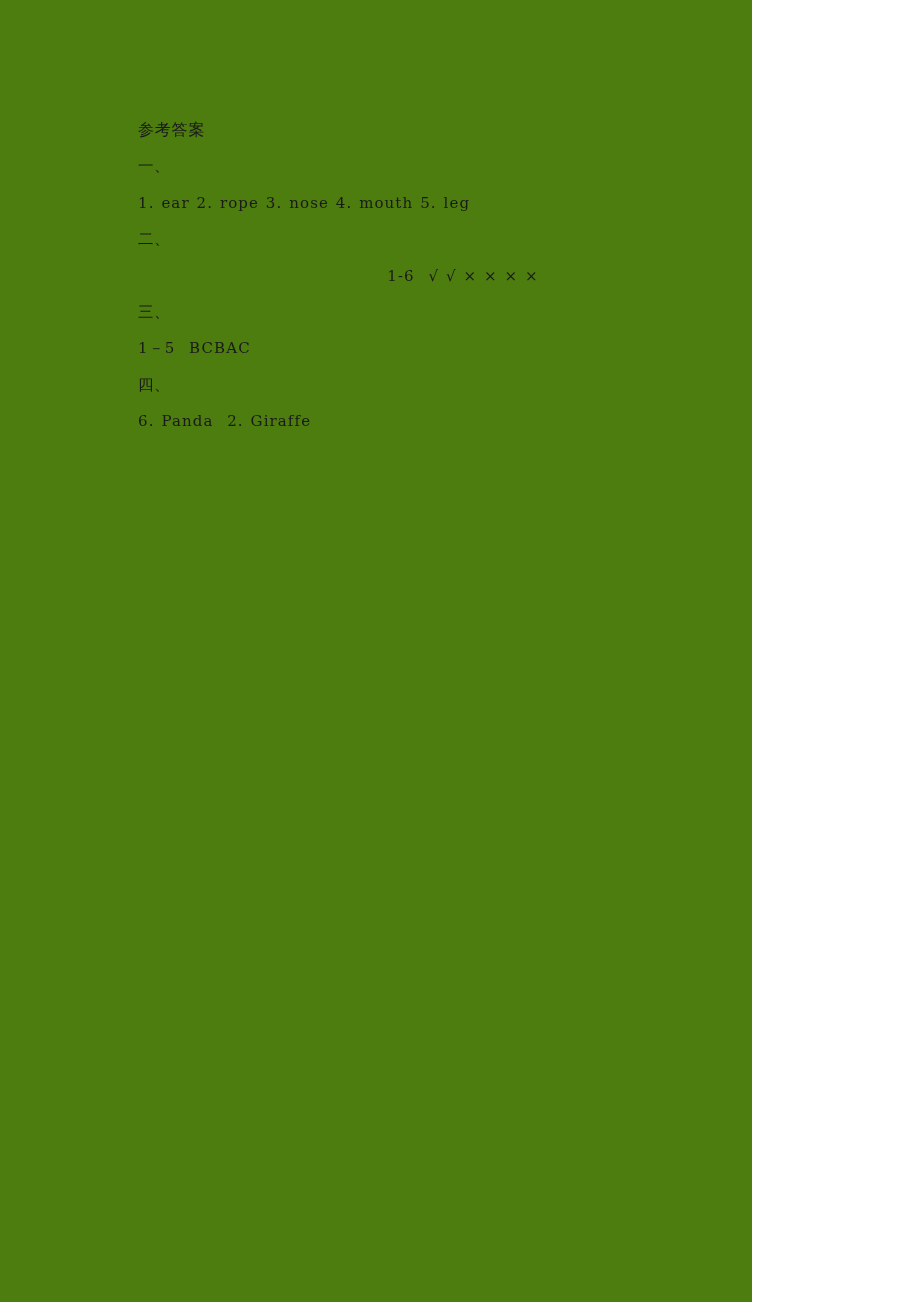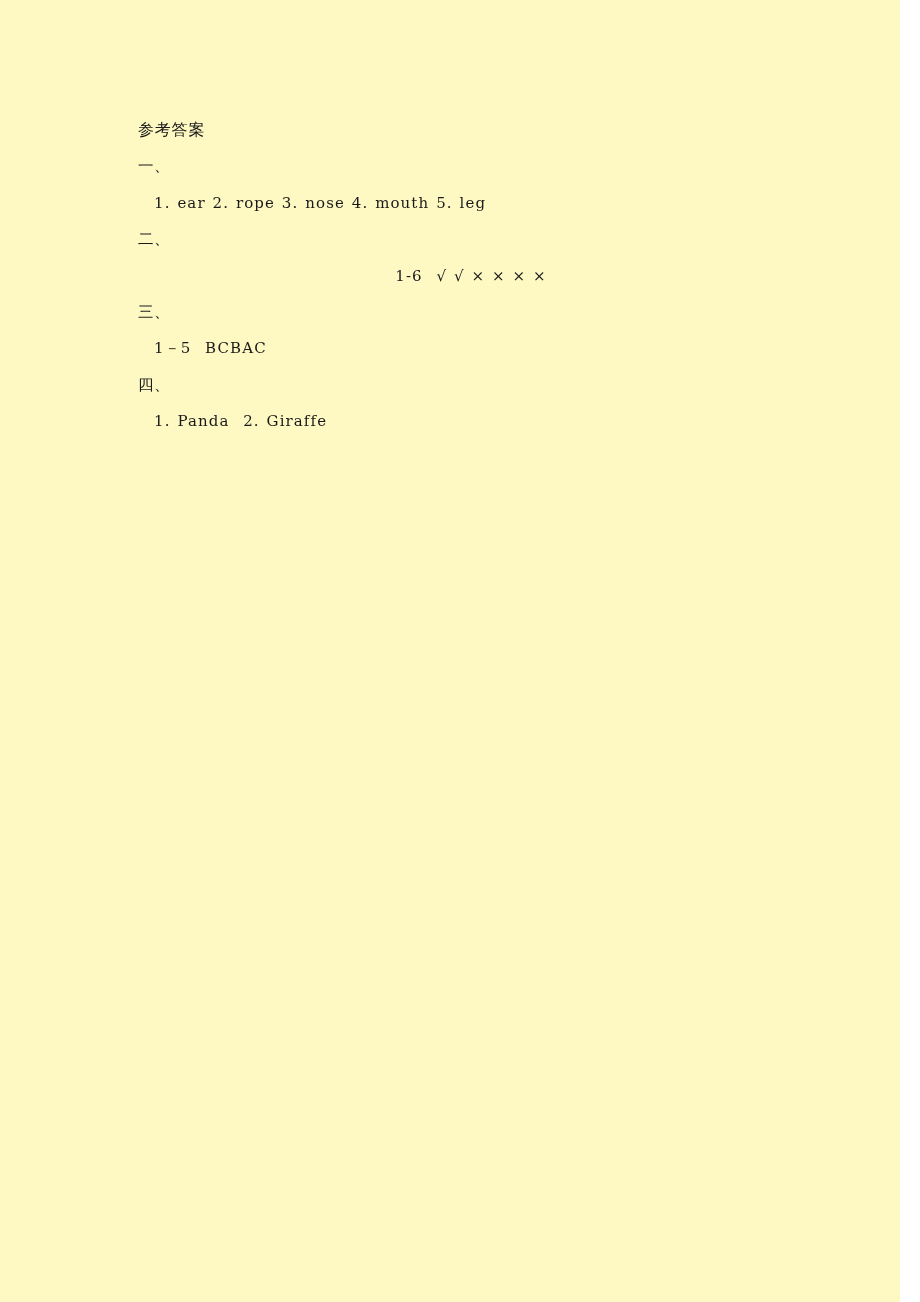--- a/index.html
+++ b/index.html
@@ -17,23 +17,24 @@
     font-family: "Liberation Serif", "DejaVu Serif", serif;
     color: #1a1a1a;
     -webkit-font-smoothing: antialiased;
   }
 
   
   .page {
     position: absolute;
     left: 0;
     top: 0;
-    width: 900px;
+    width: 736px;
     height: 1302px;
-    background: #fef9c3;
+    background: #4d7c0f;
+    padding-left: 16px;
   }
 
   
   .content {
     position: absolute;
     left: 138px;
     top: 112px;
     width: 650px;
   }
 
@@ -60,21 +61,20 @@
     font-size: 15.5px;
     letter-spacing: 0.5px;
   }
 
   
   .line.answer {
     font-family: "DejaVu Serif", "Liberation Serif", serif;
     font-size: 15px;
     letter-spacing: 1.1px;
     word-spacing: 1px;
-    margin-left: 16px;
   }
 
   
   .marks {
     letter-spacing: 3.2px;
     font-size: 15px;
     text-align: center;
   }
 </style>
 </head>
@@ -93,17 +93,17 @@
     <div class="line section">二、</div>
 
     <div class="line answer marks">1-6  √ √ × × × ×</div>
 
     <div class="line section">三、</div>
 
     <div class="line answer">1－5  BCBAC</div>
 
     <div class="line section">四、</div>
 
-    <div class="line answer">1. Panda  2. Giraffe</div>
+    <div class="line answer">6. Panda  2. Giraffe</div>
 
   </div>
 
 </div>
 
 </body></html>

